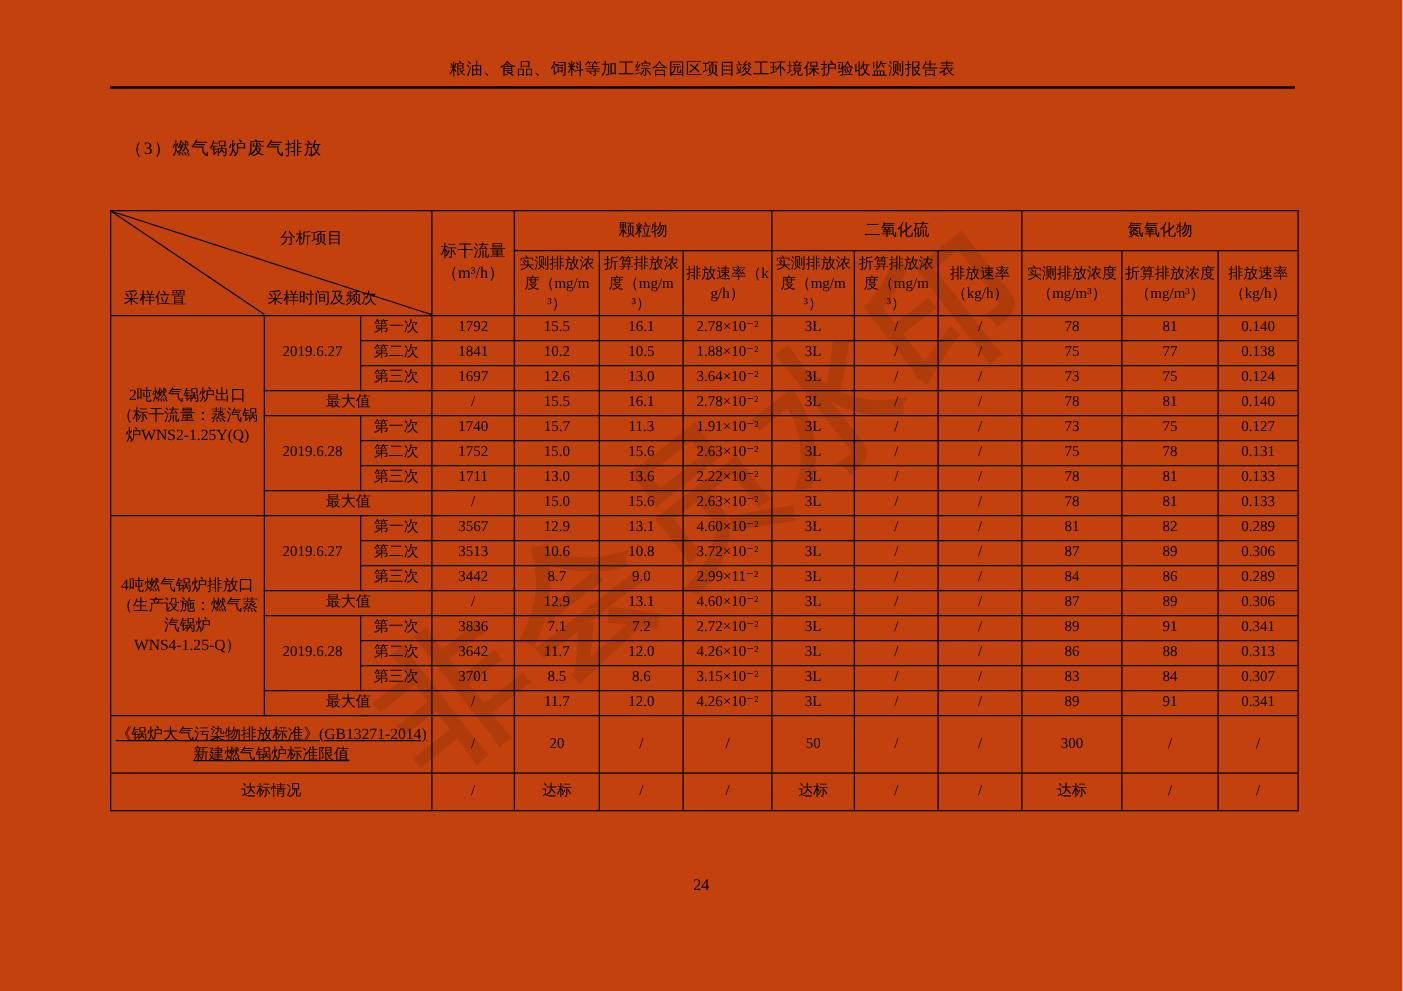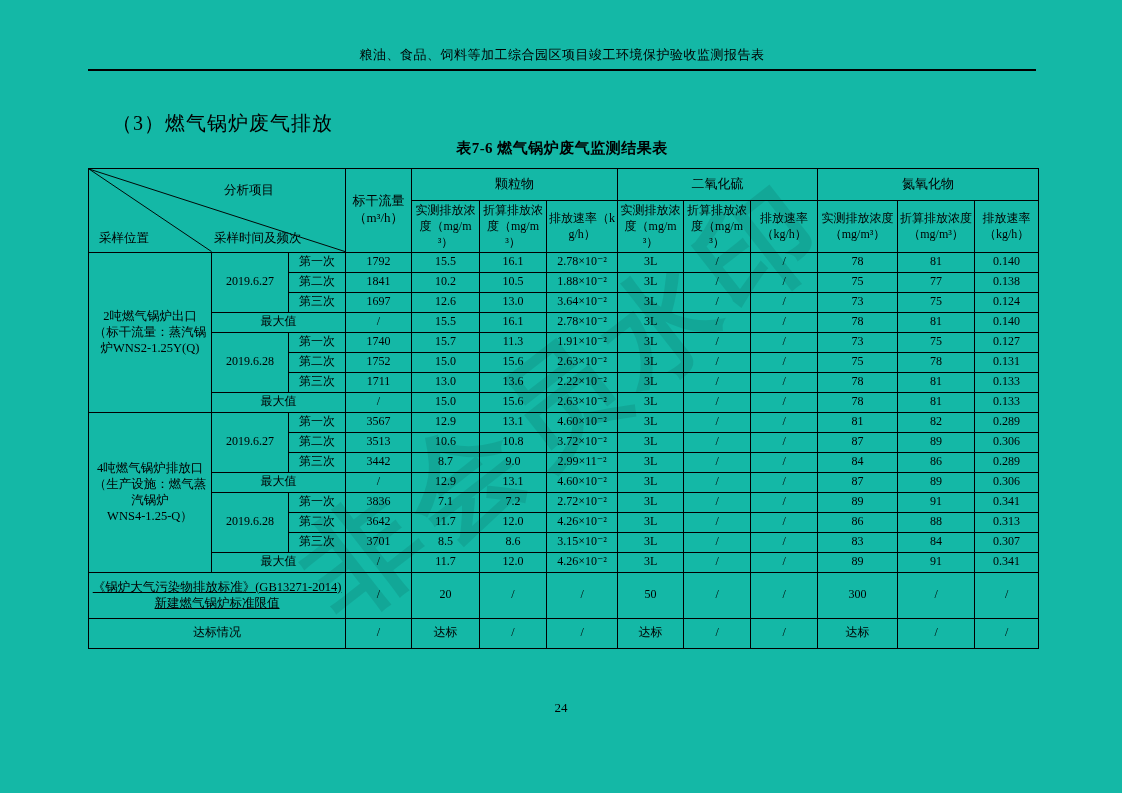--- a/index.html
+++ b/index.html
@@ -1,32 +1,32 @@
 <!DOCTYPE html>
 <html><head>
 <meta charset="utf-8">
 <style>
   html,body{margin:0;padding:0;background:#ffffff;}
   .page{
     position:relative;
     width:1122px;height:793px;
-    background:#14b8a6;
+    background:#c2410c;
     overflow:hidden;
     font-family:"Liberation Serif","DejaVu Serif",serif;
     color:#000;
   }
   .doc-header{
     position:absolute;top:46px;left:88px;width:948px;
     text-align:center;font-size:13px;letter-spacing:0.5px;
   }
   .header-rule{
     position:absolute;top:69px;left:88px;width:948px;height:2px;background:#000;
   }
   .section-heading{
-    position:absolute;top:110px;left:112px;font-size:20px;letter-spacing:1px;text-align:right;
+    position:absolute;top:110px;left:100px;font-size:14px;letter-spacing:1px;text-align:right;
   }
   .table-title{
     position:absolute;top:139px;left:88px;width:948px;
     text-align:center;font-weight:bold;font-size:15px;letter-spacing:0.5px;
   }
   .watermark{
     position:absolute;top:400px;left:565px;
     transform:translate(-50%,-50%) rotate(-38deg);
     font-size:115px;font-weight:bold;letter-spacing:10px;
     color:rgba(0,0,0,0.09);white-space:nowrap;z-index:0;
@@ -60,21 +60,20 @@
     text-align:center;font-size:13px;
   }
 </style>
 </head>
 <body>
 
 <div class="page">
   <div class="doc-header">粮油、食品、饲料等加工综合园区项目竣工环境保护验收监测报告表</div>
   <div class="header-rule"></div>
   <div class="section-heading">（3）燃气锅炉废气排放</div>
-  <div class="table-title">表7-6  燃气锅炉废气监测结果表</div>
   <div class="watermark">非会员水印</div>
 
   <table class="monitor">
     <colgroup id="cols">
         <col style="width: 123px;">
         <col style="width: 77px;">
         <col style="width: 57px;">
         <col style="width: 66px;">
         <col style="width: 68px;">
         <col style="width: 67px;">

